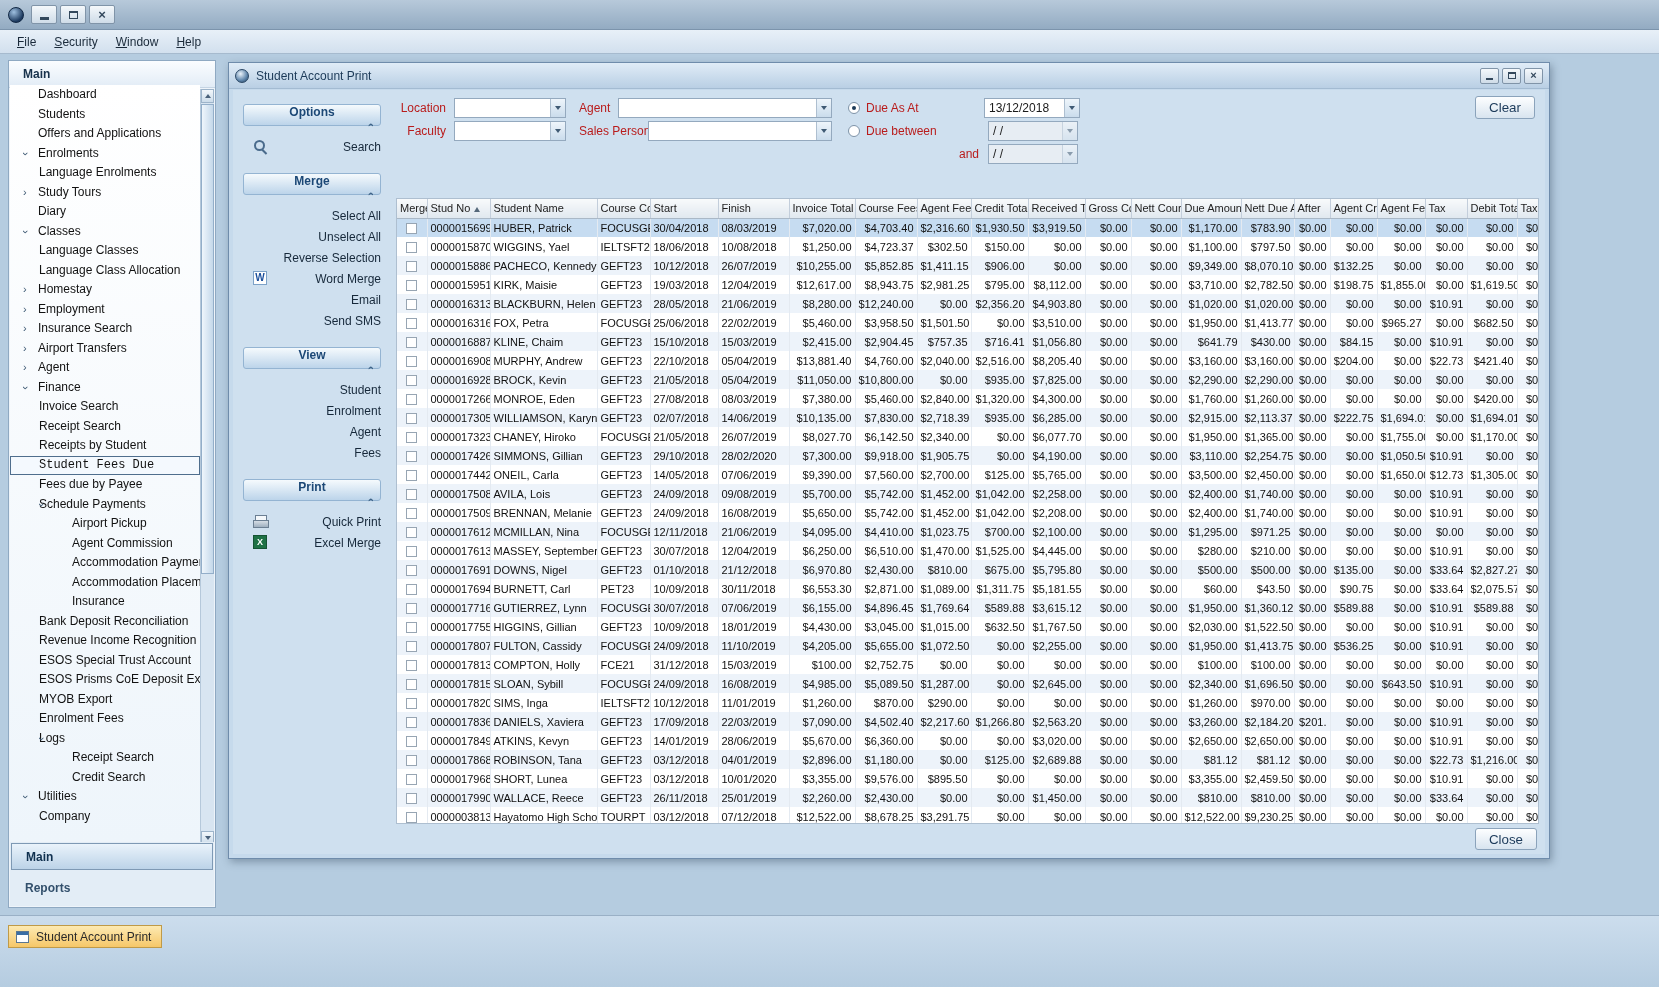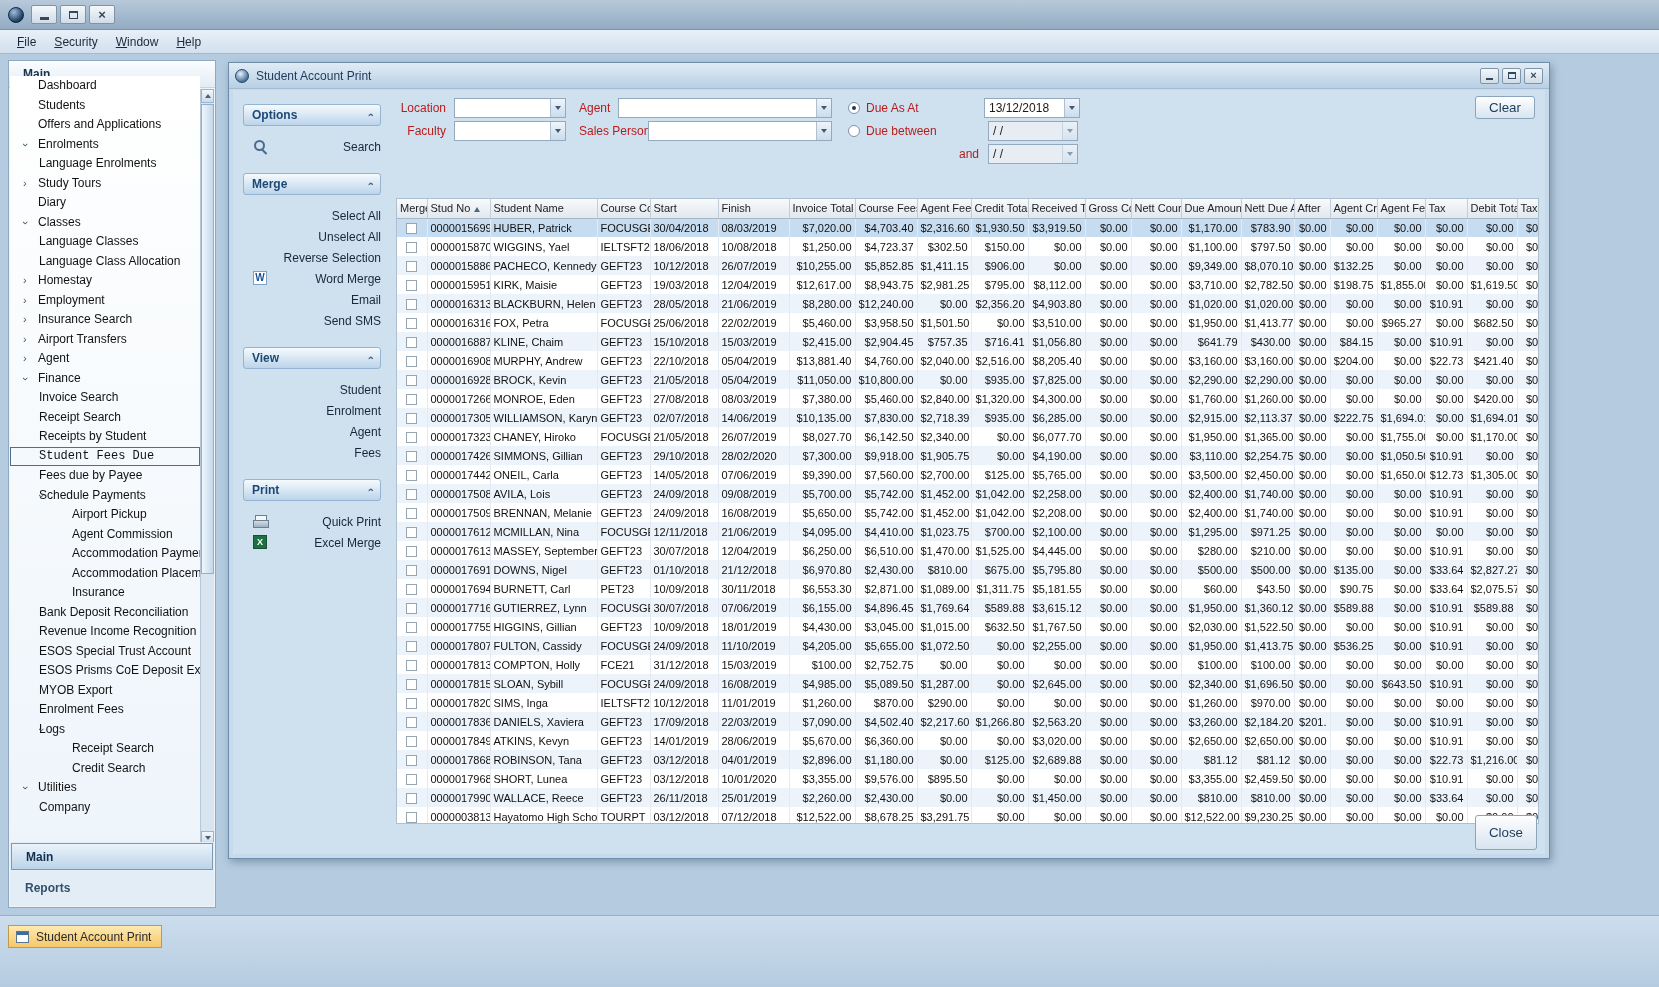--- a/index.html
+++ b/index.html
@@ -28,21 +28,21 @@
     background:linear-gradient(#e8f0f8,#d2e0ee); border-bottom:1px solid #a6bace;
     display:flex; align-items:center; padding-left:8px; }
   .menu-item { padding:3px 9px; color:#1a2a3a; display:inline-block; }
   .menu-item::first-letter { text-decoration:underline; }
 
   
   .sidebar { position:absolute; left:8px; top:60px; width:208px; height:848px;
     background:#eef4fa; border:1px solid #8fa9c2; }
   .sidebar-header { height:27px; line-height:27px; padding-left:14px; font-weight:bold;
     color:#17314b; background:linear-gradient(#fbfdff,#e2ecf6); border-bottom:1px solid #c6d5e4; }
-  .tree { position:absolute; top:15px; left:1px; right:15px; height:756px;
+  .tree { position:absolute; top:24px; left:1px; right:15px; height:756px;
     background:linear-gradient(#ffffff,#eef5fb); overflow:hidden; }
   .tree-item { height:19.5px; line-height:19.5px; white-space:nowrap; overflow:hidden;
     position:relative; color:#121212; }
   .tree-item.lvl0 { padding-left:28px; } .tree-item.lvl1 { padding-left:29px; }
   .tree-item.lvl2 { padding-left:62px; }
   .tree-item .arrow { position:absolute; top:0; font-size:11px; color:#3e5possible; color:#3e5a74; }
   .lvl0 .arrow { left:13px; } .lvl1 .arrow { left:29px; }
   .arrow.down { transform:rotate(90deg); transform-origin:50% 50%; display:inline-block; }
   .tree-item.sel { background:#f4f9fe; box-shadow:inset 0 0 0 1px #4f6e8d;font-family:Liberation Mono, monospace; }
   .tree-scroll { position:absolute; top:28px; right:1px; width:14px; height:756px;
@@ -80,21 +80,21 @@
   .child-btn .glyph-max { width:8px; height:7px; }
   .child-btn .glyph-close { font-size:11px; }
   .child-content { position:absolute; left:4px; right:4px; top:27px; bottom:4px;
     background:#cfe0ef; }
 
   
   .tool-panel { position:absolute; left:10px; top:14px; width:138px; }
   .tp-section { margin-bottom:16px; }
   .tp-header { height:22px; background:linear-gradient(#f5fafd,#bcd4ea);
     border:1px solid #94b4d2; border-radius:3px; color:#1c4876; font-weight:bold;
-    display:flex; align-items:center; padding:0 8px; margin-bottom:10px; }
+    display:flex; align-items:center; padding:0 8px; margin-bottom:10px;flex-direction:column; }
   .tp-header .chev { margin-left:auto; font-size:11px; color:#3e6488;
     transform:rotate(-90deg); display:inline-block; }
   .tp-item { height:21px; display:flex; align-items:center; padding-left:30px;
     position:relative; color:#16283a;justify-content:flex-end; }
   .ticon { position:absolute; left:10px; top:3px; width:14px; height:14px; }
   .search-icon::before { content:""; position:absolute; left:1px; top:1px; width:7px; height:7px;
     border:2px solid #4a6b8c; border-radius:50%; }
   .search-icon::after { content:""; position:absolute; left:10px; top:10px; width:6px; height:2px;
     background:#4a6b8c; transform:rotate(45deg); transform-origin:0 0; }
   .word-icon { color:#1b4f9c; font-weight:bold; font-size:10px; border:1px solid #7da2c8;
@@ -138,21 +138,21 @@
     white-space:nowrap; color:#101010; }
   tr.alt td { background:#edf3fa; }
   tr.sel td { background:#c6dcf1; }
   td.num { text-align:right; }
   td.c-merge { text-align:center; }
   .checkbox { display:inline-block; width:11px; height:11px; background:#fff;
     border:1px solid #97a5b3; vertical-align:middle; }
   .sort-asc { display:inline-block; margin-left:4px; width:0; height:0;
     border-left:3.5px solid transparent; border-right:3.5px solid transparent;
     border-bottom:5px solid #55687a; }
-  .close-btn { position:absolute; right:8px; bottom:4px; width:62px; height:35px; }
+  .close-btn { position:absolute; right:8px; bottom:4px; width:62px; height:22px; }
 
   
   .taskbar { position:absolute; left:0; right:0; top:915px; height:72px;
     background:linear-gradient(#ccdded,#b5cce0); border-top:1px solid #9ab0c6; }
   .task-tab { position:absolute; left:8px; top:9px; height:23px; padding:0 10px 0 27px;
     background:linear-gradient(#fdeab2,#f6c769); border:1px solid #bf9a48;
     display:flex; align-items:center; color:#2a2a2a; }
   .task-icon { position:absolute; left:7px; top:5px; width:13px; height:12px; background:#fff;
     border:1px solid #5a7691; }
   .task-icon::before { content:""; position:absolute; left:0; right:0; top:0; height:3px; background:#3a6ea5; }

